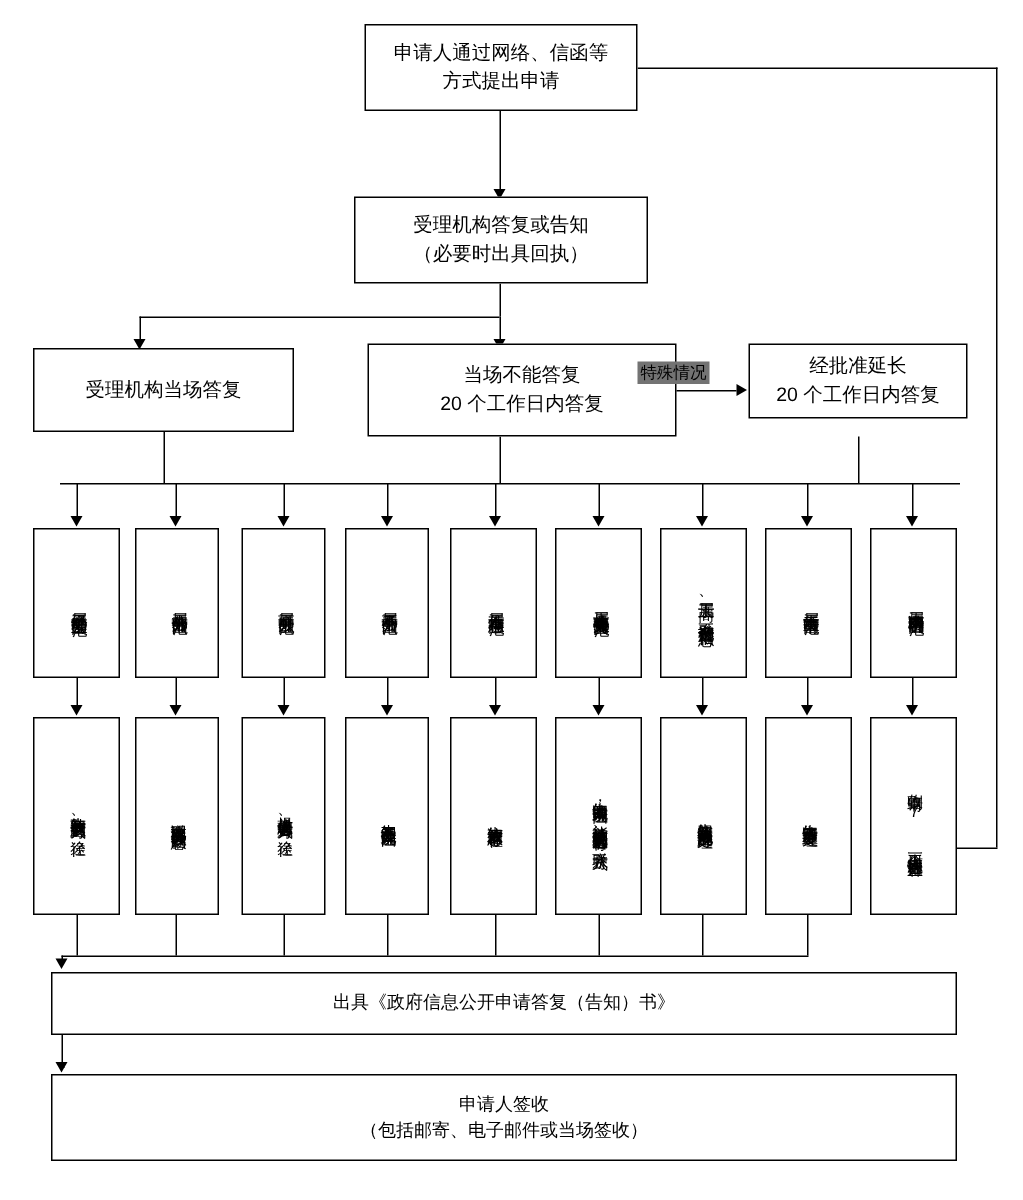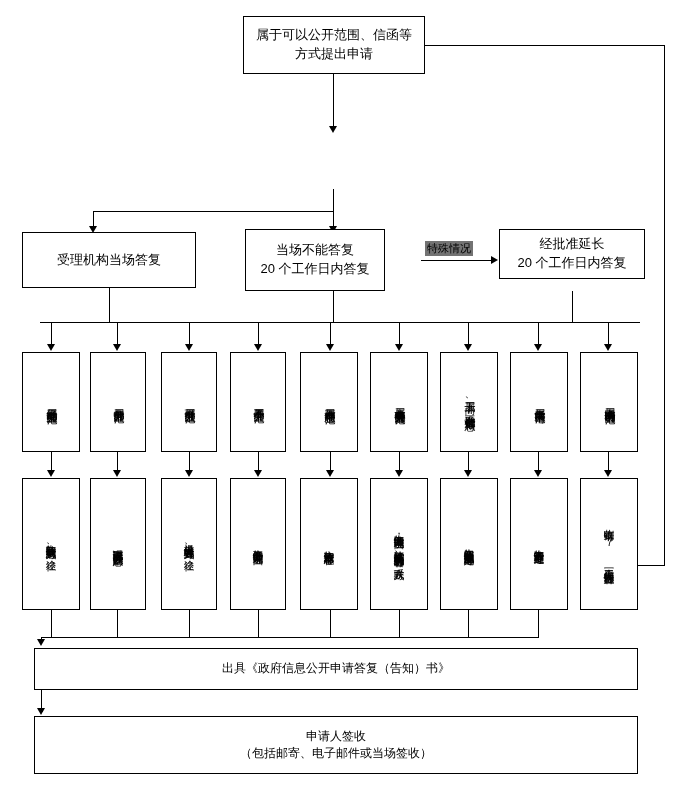--- a/index.html
+++ b/index.html
@@ -77,41 +77,43 @@
     padding: 0 2px;
     z-index: 4;
     white-space: nowrap;
   }
 </style>
 </head>
 <body>
 
 <div id="canvas">
 
-  <div class="box t13" style="left:243px; top:16px; width:182px; height:58px;">属于可以公开范围、信函等
+  <div class="box t13" style="left:243px; top:16px; width:182px; height:58px;">申请人通过网络、信函等
 方式提出申请</div>
 
   <div class="line vline" style="left:333px; top:74px; height:56px;"></div>
   <div class="arrow arrow-down" style="left:329px; top:126px;"></div>
 
   <div class="line hline" style="left:425px; top:45px; width:240px;"></div>
   <div class="line vline" style="left:664px; top:45px; height:520px;"></div>
   <div class="line hline" style="left:625px; top:565px; width:40px;"></div>
   <div class="arrow arrow-left" style="left:621px; top:561px;"></div>
 
+  <div class="box t13" style="left:236px; top:131px; width:196px; height:58px;">受理机构答复或告知
+（必要时出具回执）</div>
 
   <div class="line vline" style="left:333px; top:189px; height:22px;"></div>
   <div class="line hline" style="left:93px; top:211px; width:240px;"></div>
   <div class="line vline" style="left:93px; top:211px; height:19px;"></div>
   <div class="arrow arrow-down" style="left:89px; top:226px;"></div>
   <div class="line vline" style="left:333px; top:211px; height:19px;"></div>
   <div class="arrow arrow-down" style="left:329px; top:226px;"></div>
 
   <div class="box t13" style="left:22px; top:232px; width:174px; height:56px;">受理机构当场答复</div>
-  <div class="box t13" style="left:245px; top:229px; width:140px; height:62px;">当场不能答复
+  <div class="box t13" style="left:245px; top:229px; width:206px; height:62px;">当场不能答复
 20 个工作日内答复</div>
   <div class="box t13" style="left:499px; top:229px; width:146px; height:50px;">经批准延长
 20 个工作日内答复</div>
 
   <div class="line hline" style="left:421px; top:260px; width:70px;"></div>
   <div class="arrow arrow-right" style="left:491px; top:256px;"></div>
   <div class="edge-label" style="left:425px; top:241px;">特殊情况</div>
 
   <div class="line vline" style="left:109px; top:288px; height:34px;"></div>
   <div class="line vline" style="left:333px; top:291px; height:31px;"></div>

